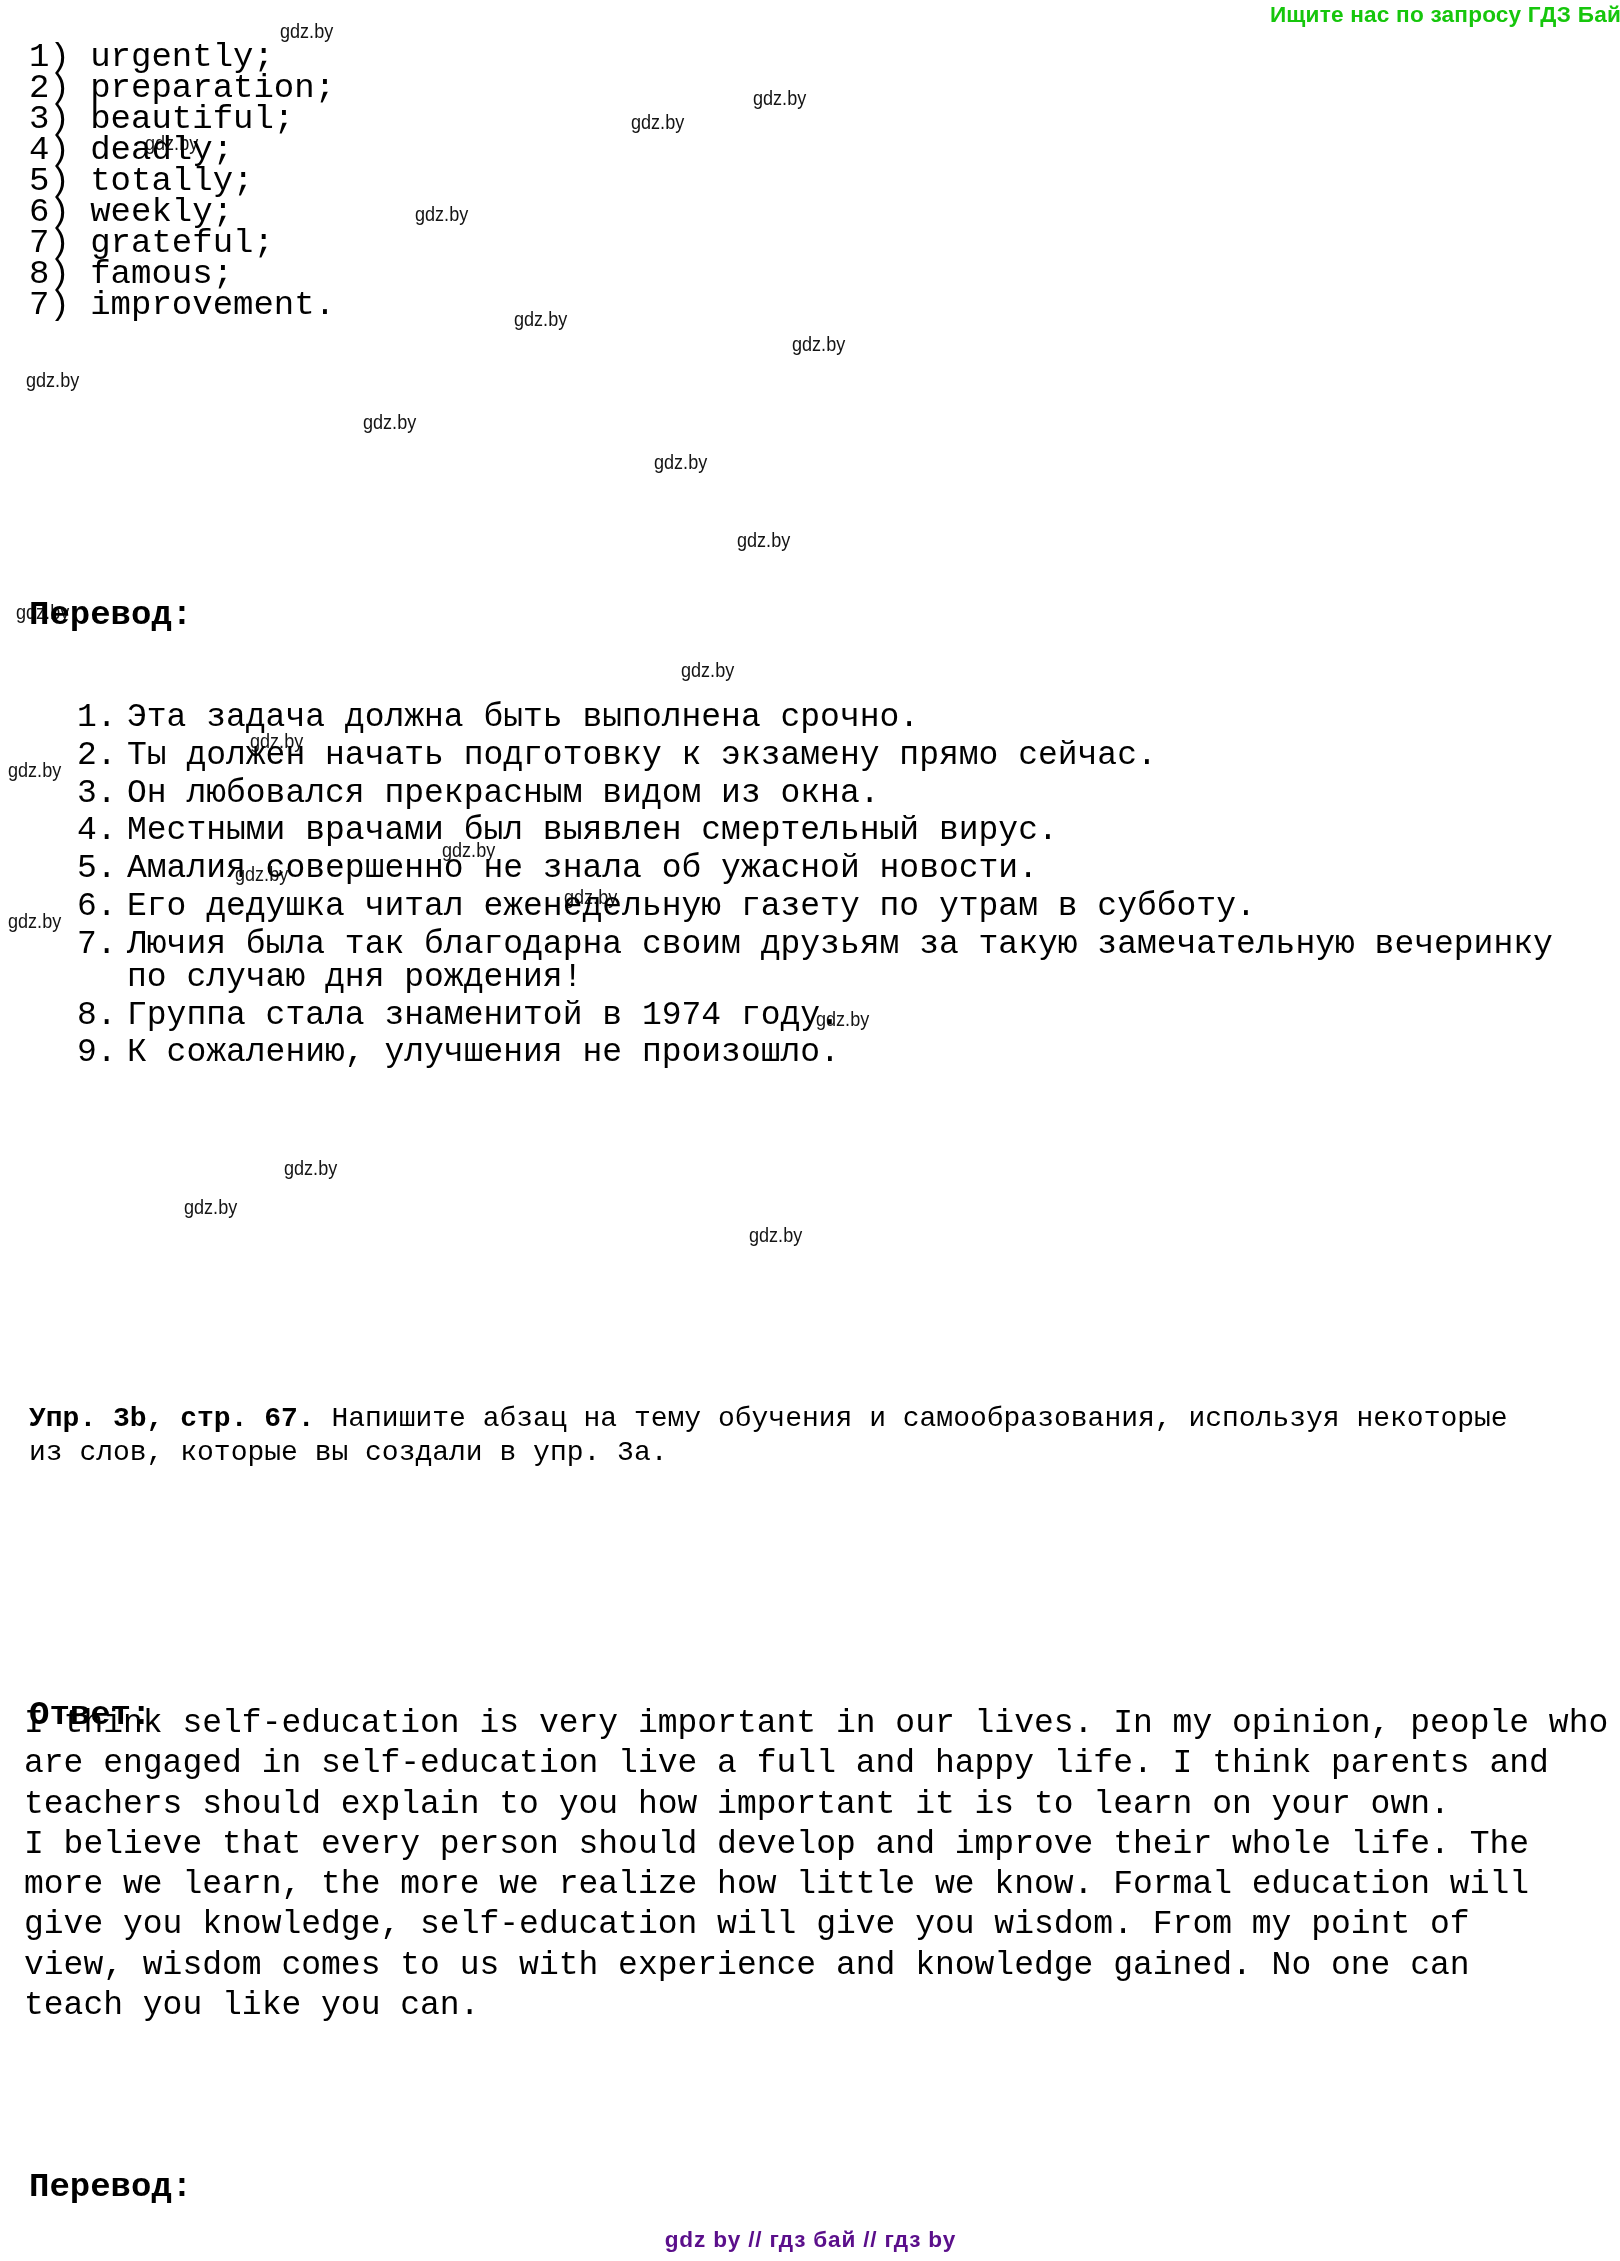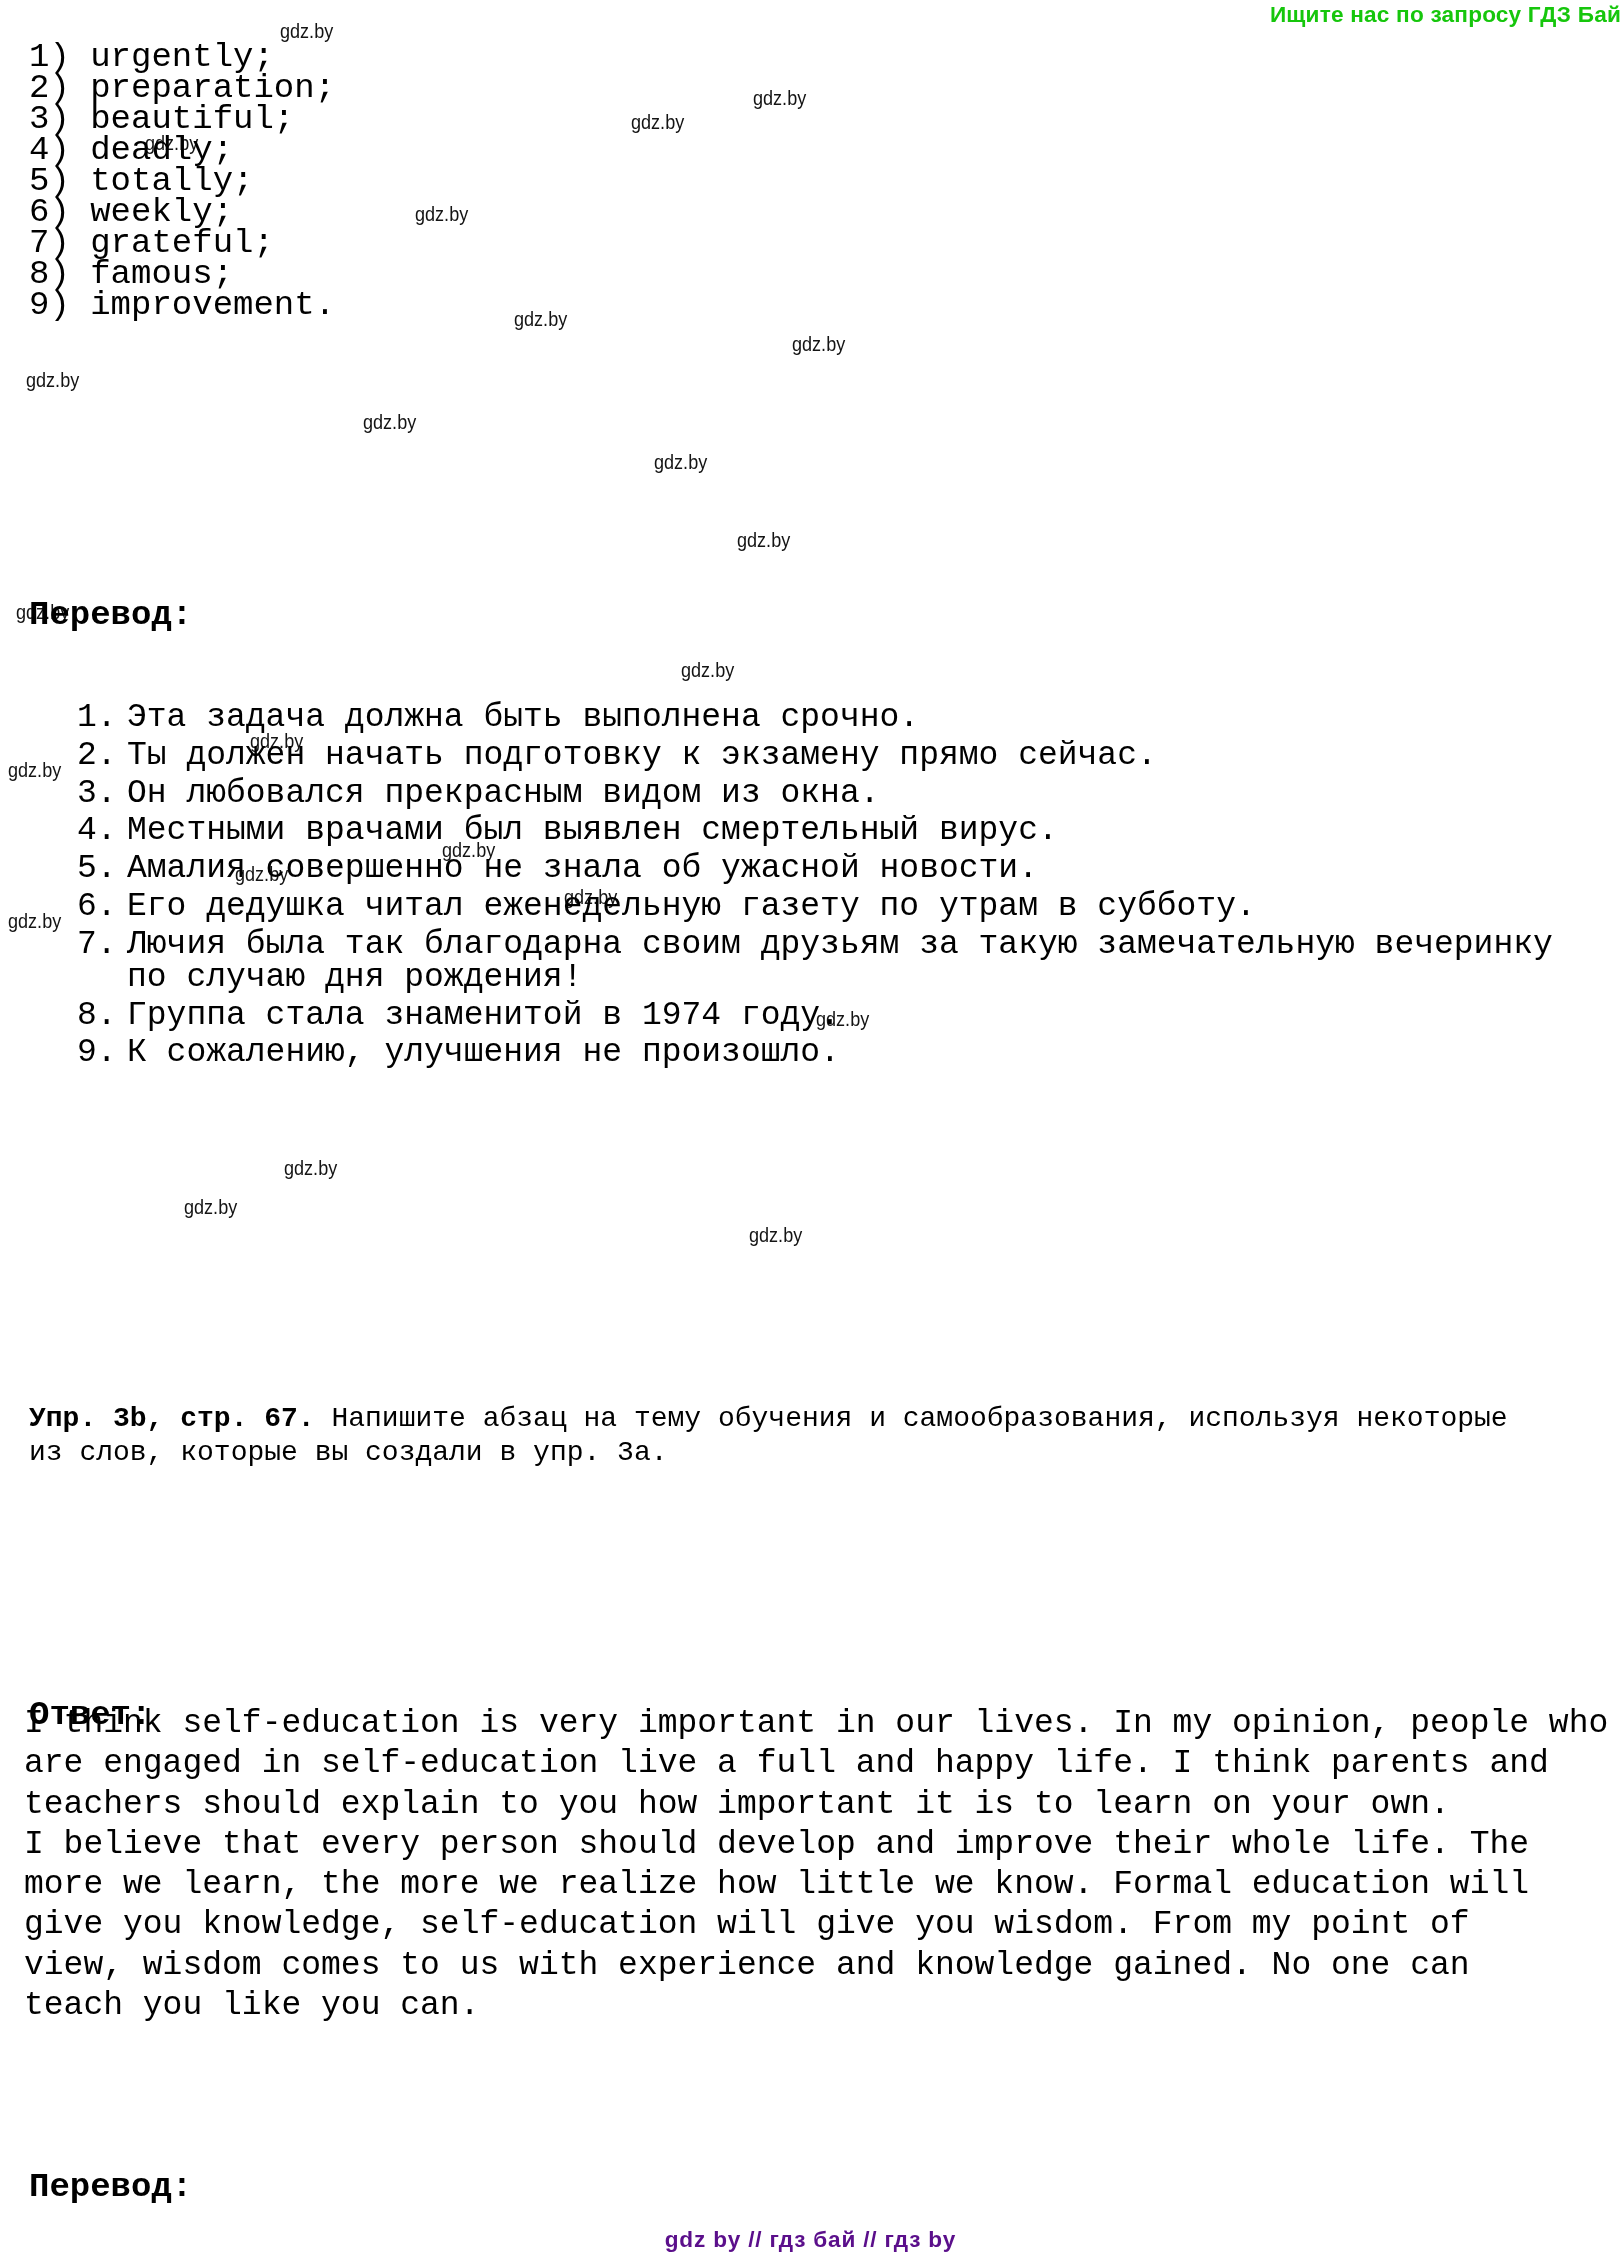--- a/index.html
+++ b/index.html
@@ -165,21 +165,21 @@
 
   <div class="blk" id="eng-list">
       <div class="li">1) urgently;</div>
       <div class="li">2) preparation;</div>
       <div class="li">3) beautiful;</div>
       <div class="li">4) deadly;</div>
       <div class="li">5) totally;</div>
       <div class="li">6) weekly;</div>
       <div class="li">7) grateful;</div>
       <div class="li">8) famous;</div>
-      <div class="li">9) improvement.</div>
+      <div class="li">7) improvement.</div>
     </div>
 
   <div class="blk heading-bold" id="perevod-1">Перевод:</div>
 
   <div class="blk" id="ru-list">
       <div class="ru-item">
         <span class="num">1.</span>
         <span class="txt">Эта задача должна быть выполнена срочно.</span>
       </div>
       <div class="ru-item">

